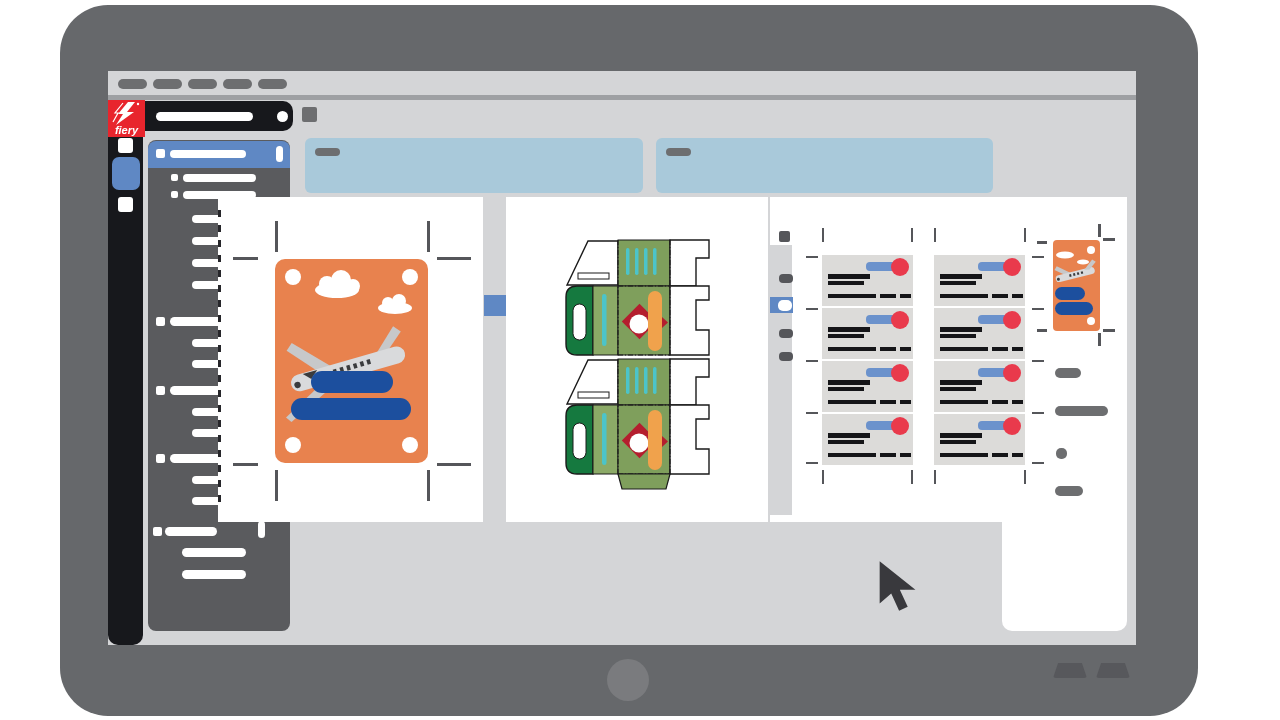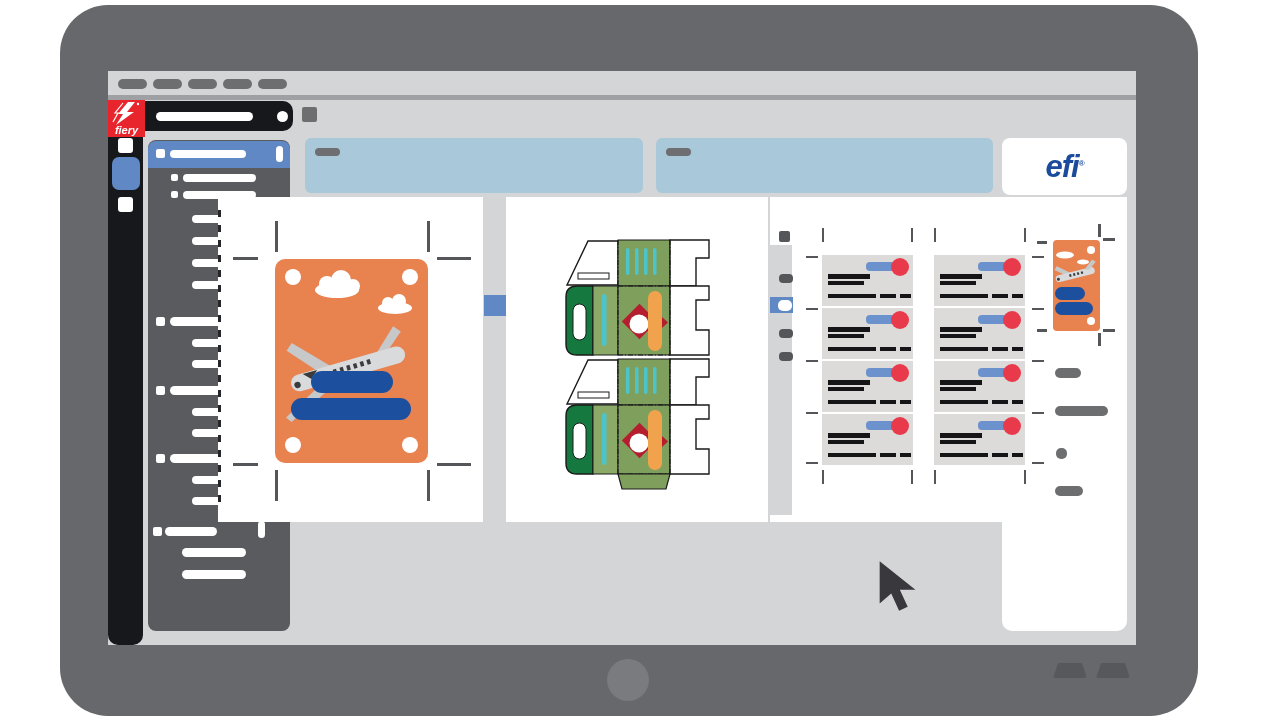--- a/index.html
+++ b/index.html
@@ -157,23 +157,20 @@
         <div class="wp" style="left: 34px; top: 0px; width: 64px; height: 9px;"></div>
       </div>
     </div>
 
   <div class="abs infopanel" style="left:305px;width:338px">
       <div class="ip-pill"></div>
     </div>
   <div class="abs infopanel" style="left:656px;width:337px">
       <div class="ip-pill"></div>
     </div>
-  <div class="abs eficard">
-    <span class="efitext"><span>efi</span><sup>®</sup></span>
-  </div>
 
   <div class="abs rightcol"></div>
 
   <div class="abs sheet" style="left:770px;width:260px"></div>
   <div class="abs sheet" style="left:506px;width:262px"></div>
   <div class="abs sheet" style="left:218px;width:265px"></div>
   <div class="abs dashline"></div>
 
   <div class="mark" style="left:275px;top:221px;width:3px;height:31px"></div>
   <div class="mark" style="left:427px;top:221px;width:3px;height:31px"></div>

